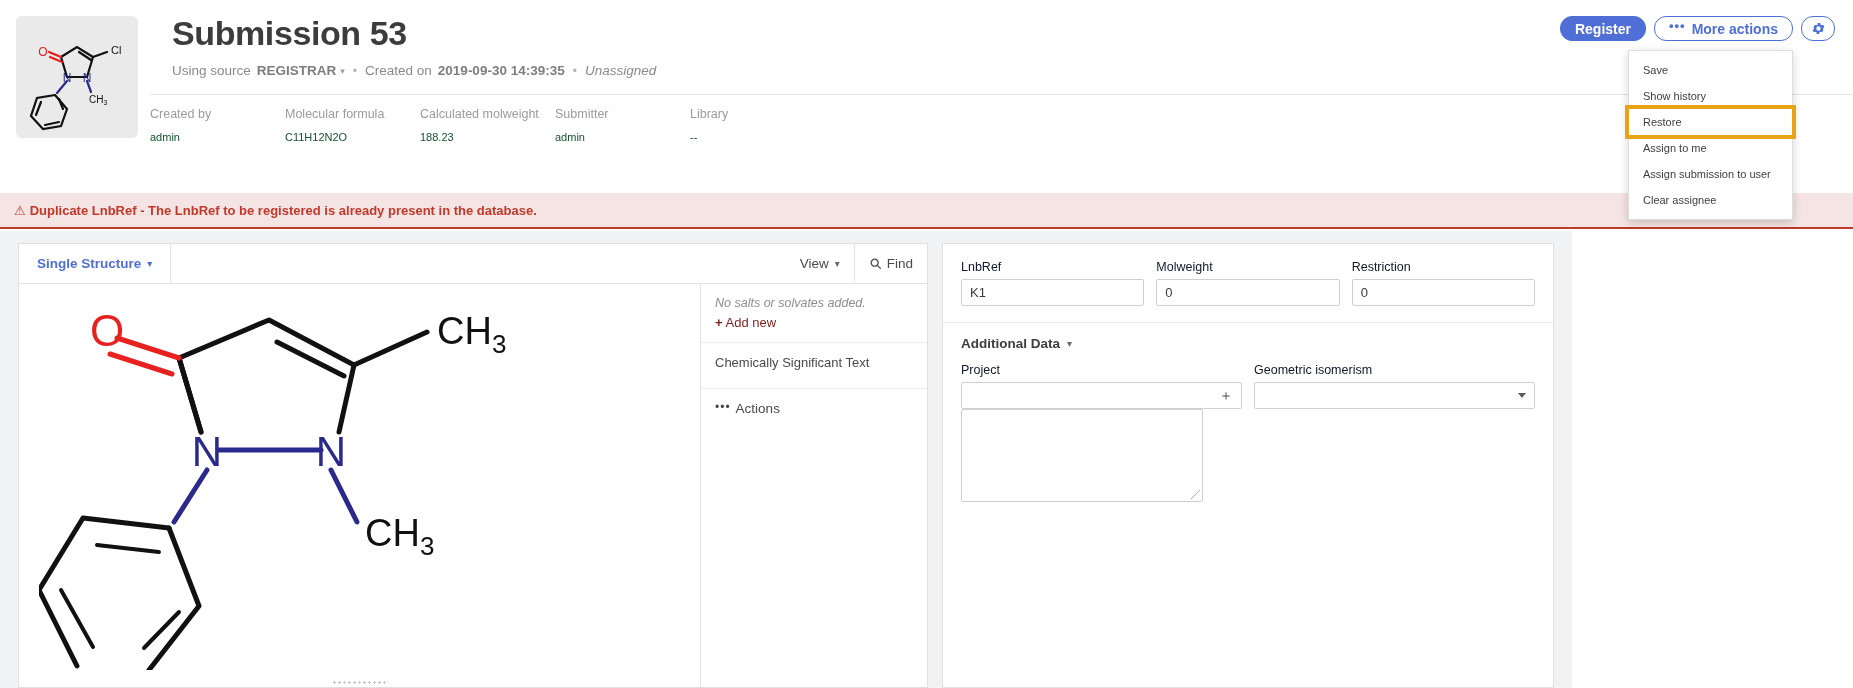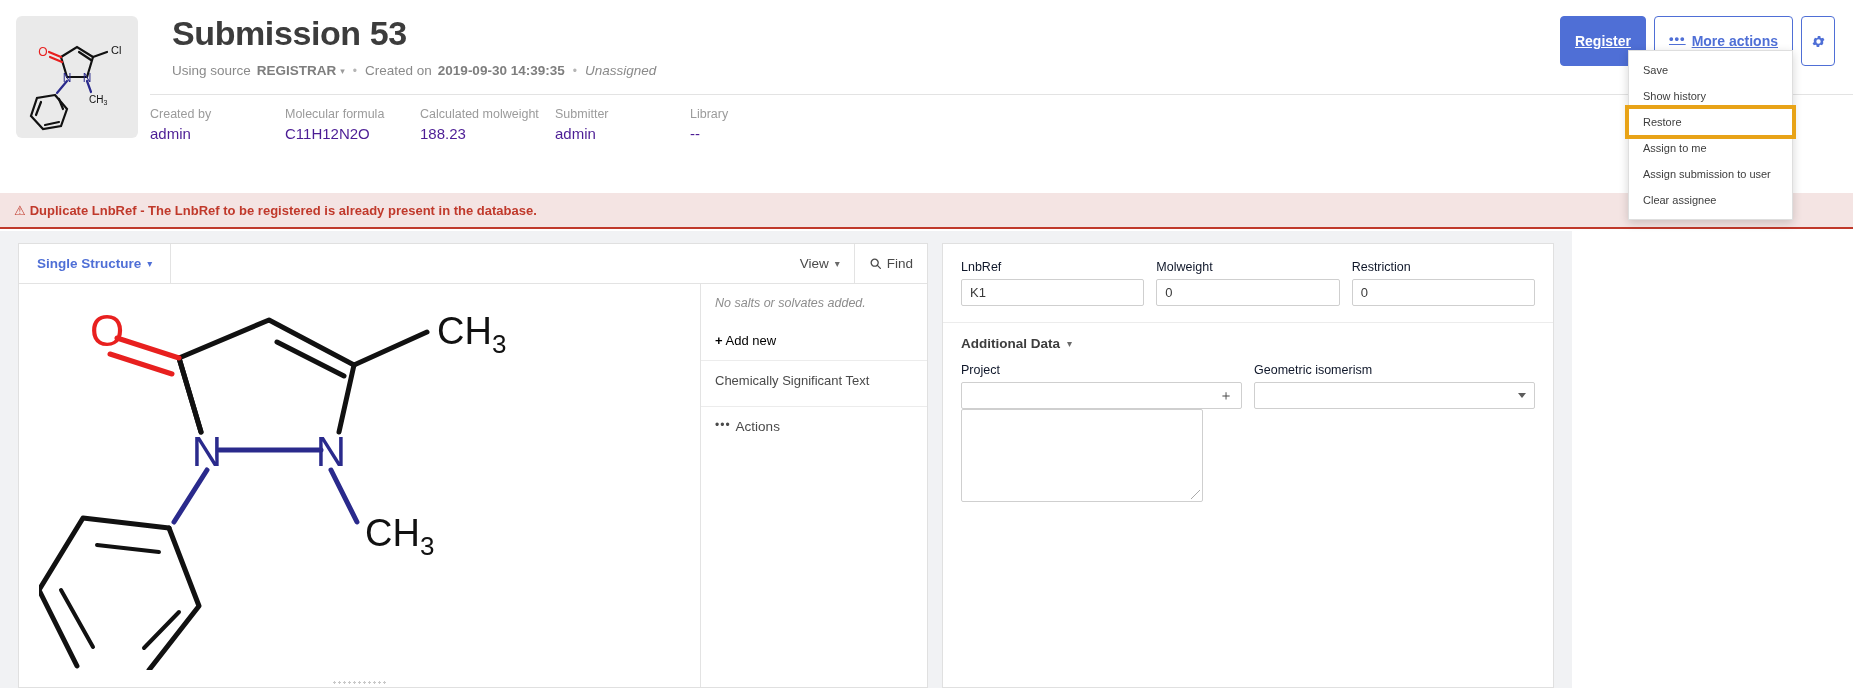--- a/index.html
+++ b/index.html
@@ -39,32 +39,32 @@
     position: absolute; left: 150px; right: 0; top: 94px;
     height: 1px; background: #e3e3e3;
   }
 
   .meta-row {
     position: absolute; left: 150px; top: 106px;
     display: flex;
   }
   .meta-cell { width: 135px; }
   .meta-label { font-size: 12.5px; color: #9b9b9b; line-height: 1.3; }
-  .meta-value { font-size: 15px; color: #4c1d95; margin-top: 3px; }
+  .meta-value { font-size: 11px; color: #14532d; margin-top: 9px; }
 
   
   .topbtns {
     position: absolute; right: 18px; top: 16px;
     display: flex; align-items: flex-start; gap: 8px; z-index: 40;
   }
   .btn {
     font-size: 14px; font-weight: bold;
-    border-radius: 4px; padding: 0 14px; height: 50px;
+    border-radius: 12px; padding: 0 14px; height: 25px;
     display: inline-flex; align-items: center; justify-content: center;
-    cursor: pointer; white-space: nowrap; text-decoration: underline;
+    cursor: pointer; white-space: nowrap;
   }
   .btn-primary { background: #4f6fd6; color: #fff; border: 1px solid #4f6fd6; }
   .btn-outline { background: #fff; color: #4f6fd6; border: 1px solid #4f6fd6; }
   .btn-icon { width: 34px; padding: 0; }
   .dots { letter-spacing: 1px; margin-right: 6px; font-size: 13px; position:relative; top:-3px;}
 
   
   .menu-wrap { position: relative; }
   .dropdown {
     position: absolute; right: 0; top: 34px; width: 165px;
@@ -121,21 +121,21 @@
   .tool-right .cv { font-size: 10px; margin-left: 6px; color:#6a6a6a;}
 
   .struct-body { flex: 1; display: flex; position: relative; }
   .canvas {
     flex: 1; position: relative; overflow: hidden;
     border-right: 1px solid #e3e3e3;
   }
   .side-col { width: 226px; display: flex; flex-direction: column; }
   .side-sect { padding: 12px 14px; border-bottom: 1px solid #ececec; }
   .salt-note { font-size: 12.5px; color: #8d8d8d; font-style: italic; }
-  .add-new { font-size: 13px; color: #000000; margin-top: 23px; cursor: pointer; }
+  .add-new { font-size: 13px; color: #7f1d1d; margin-top: 5px; cursor: pointer; }
   .add-new .pl { font-weight: bold; margin-right: 3px; }
   .fld-label { font-size: 13px; color: #4a4a4a; margin-bottom: 6px; }
   .cst-input {
     height: 28px; border: 1px solid #cfcfcf; border-radius: 3px;
     display: flex; align-items: center; padding: 0 8px;
     font-size: 12.5px; color: #a2a2a2; font-style: italic; background:#fff;
     justify-content: space-between; cursor: pointer;
   }
   .tri-down {
     width: 0; height: 0; border-left: 4px solid transparent;

